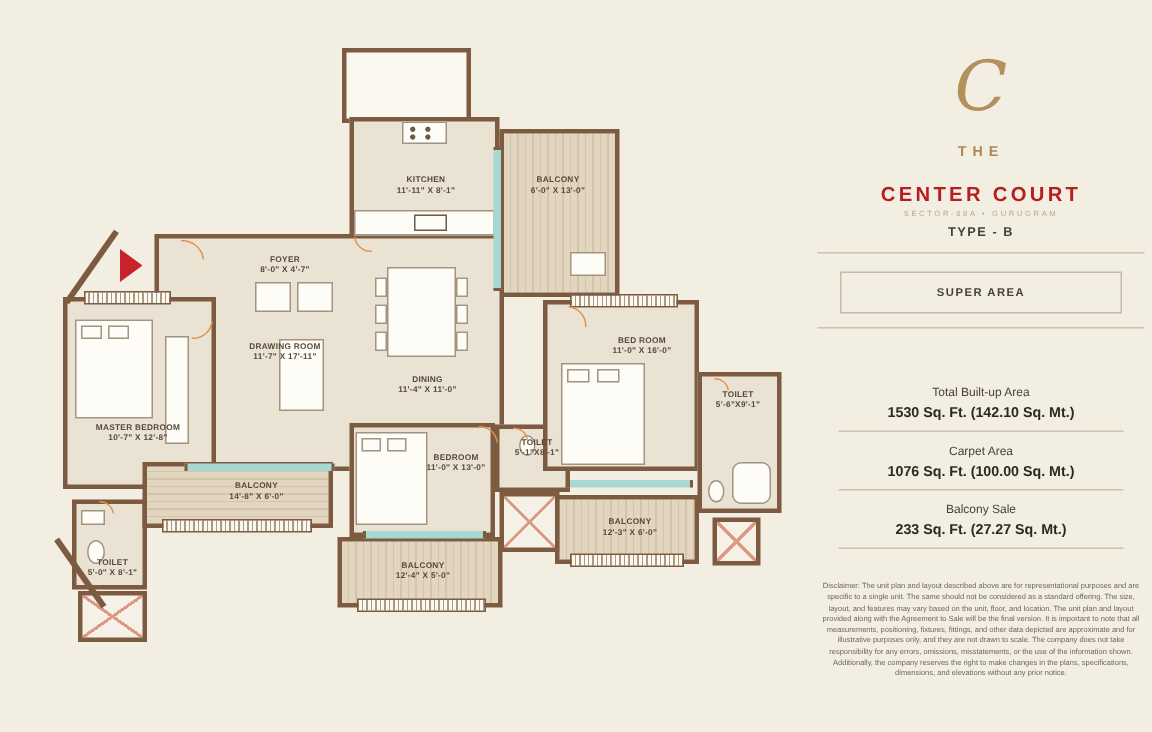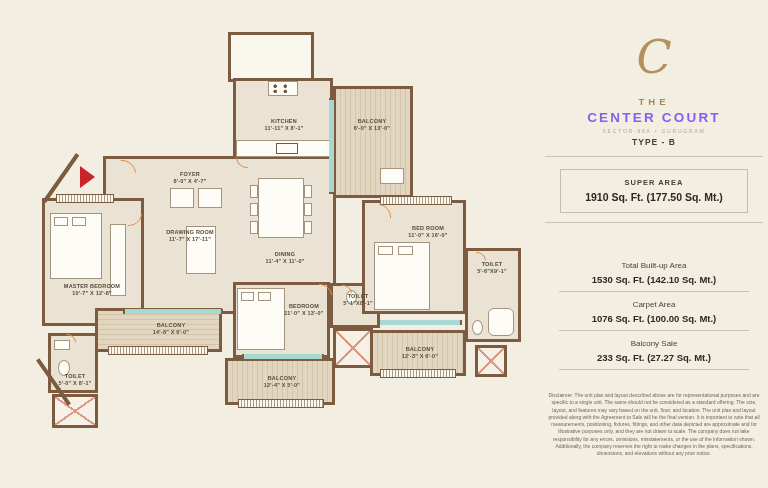--- a/index.html
+++ b/index.html
@@ -29,21 +29,21 @@
   .door{position:absolute;border:1.5px solid transparent;border-top-color:#e2914f;border-radius:50%;z-index:4;}
   .arrow{position:absolute;width:0;height:0;border-top:11px solid transparent;border-bottom:11px solid transparent;
          border-left:15px solid #c9242b;z-index:7;}
   .diag{position:absolute;height:4px;background:#7c5b40;z-index:1;}
 
   
   .panel{position:absolute;left:540px;top:0;width:228px;height:488px;text-align:center;color:#474139;}
   .monogram{margin-top:34px;font-family:"DejaVu Serif",serif;font-style:italic;
             font-size:46px;line-height:1;color:#b3905c;}
   .brand1{margin-top:16px;font-size:9.5px;font-weight:bold;letter-spacing:4px;color:#ab8852;}
-  .brand2{margin-top:3px;font-size:13.5px;font-weight:bold;letter-spacing:2.2px;color:#8b5cf6;}
+  .brand2{margin-top:15px;font-size:13.5px;font-weight:bold;letter-spacing:2.2px;color:#b91c1c;}
   .brandsub{margin-top:3px;font-size:5px;letter-spacing:1.8px;color:#b9a67e;}
   .typeb{margin-top:3px;font-size:8.5px;font-weight:bold;letter-spacing:1px;color:#474139;}
   .config{margin-top:4px;font-size:8.5px;font-weight:bold;letter-spacing:1px;color:#ab8852;}
   .rule{height:1px;background:#ccc2ad;margin:0 auto;}
   .superbox{width:178px;margin:12px auto 0;border:1px solid #c6bca9;padding:8px 4px 9px;}
   .superlabel{font-size:7.5px;font-weight:bold;letter-spacing:1px;color:#474139;}
   .superval{margin-top:4px;font-size:10.5px;font-weight:bold;color:#2c2822;}
   .arealabel{font-size:8px;color:#474139;margin-top:8px;}
   .areaval{font-size:9.5px;font-weight:bold;color:#2c2822;margin-top:4px;}
   .arearule{width:190px;height:1px;background:#ccc2ad;margin:6px auto 0;}
@@ -196,21 +196,20 @@
   <div class="monogram">C</div>
   <div class="brand1">THE</div>
   <div class="brand2">CENTER COURT</div>
   <div class="brandsub">SECTOR-88A • GURUGRAM</div>
 
   <div class="typeb">TYPE - B</div>
   <div class="rule" style="width:218px;margin-top:9px;"></div>
 
   <div class="superbox">
     <div class="superlabel">SUPER AREA</div>
-    <div class="superval">1910 Sq. Ft.  (177.50 Sq. Mt.)</div>
   </div>
   <div class="rule" style="width:218px;margin-top:9px;"></div>
 
   <div style="margin-top:38px;">
     <div>
       <div class="arealabel">Total Built-up Area</div>
       <div class="areaval">1530 Sq. Ft. (142.10 Sq. Mt.)</div>
       <div class="arearule"></div>
     </div>
     <div>

